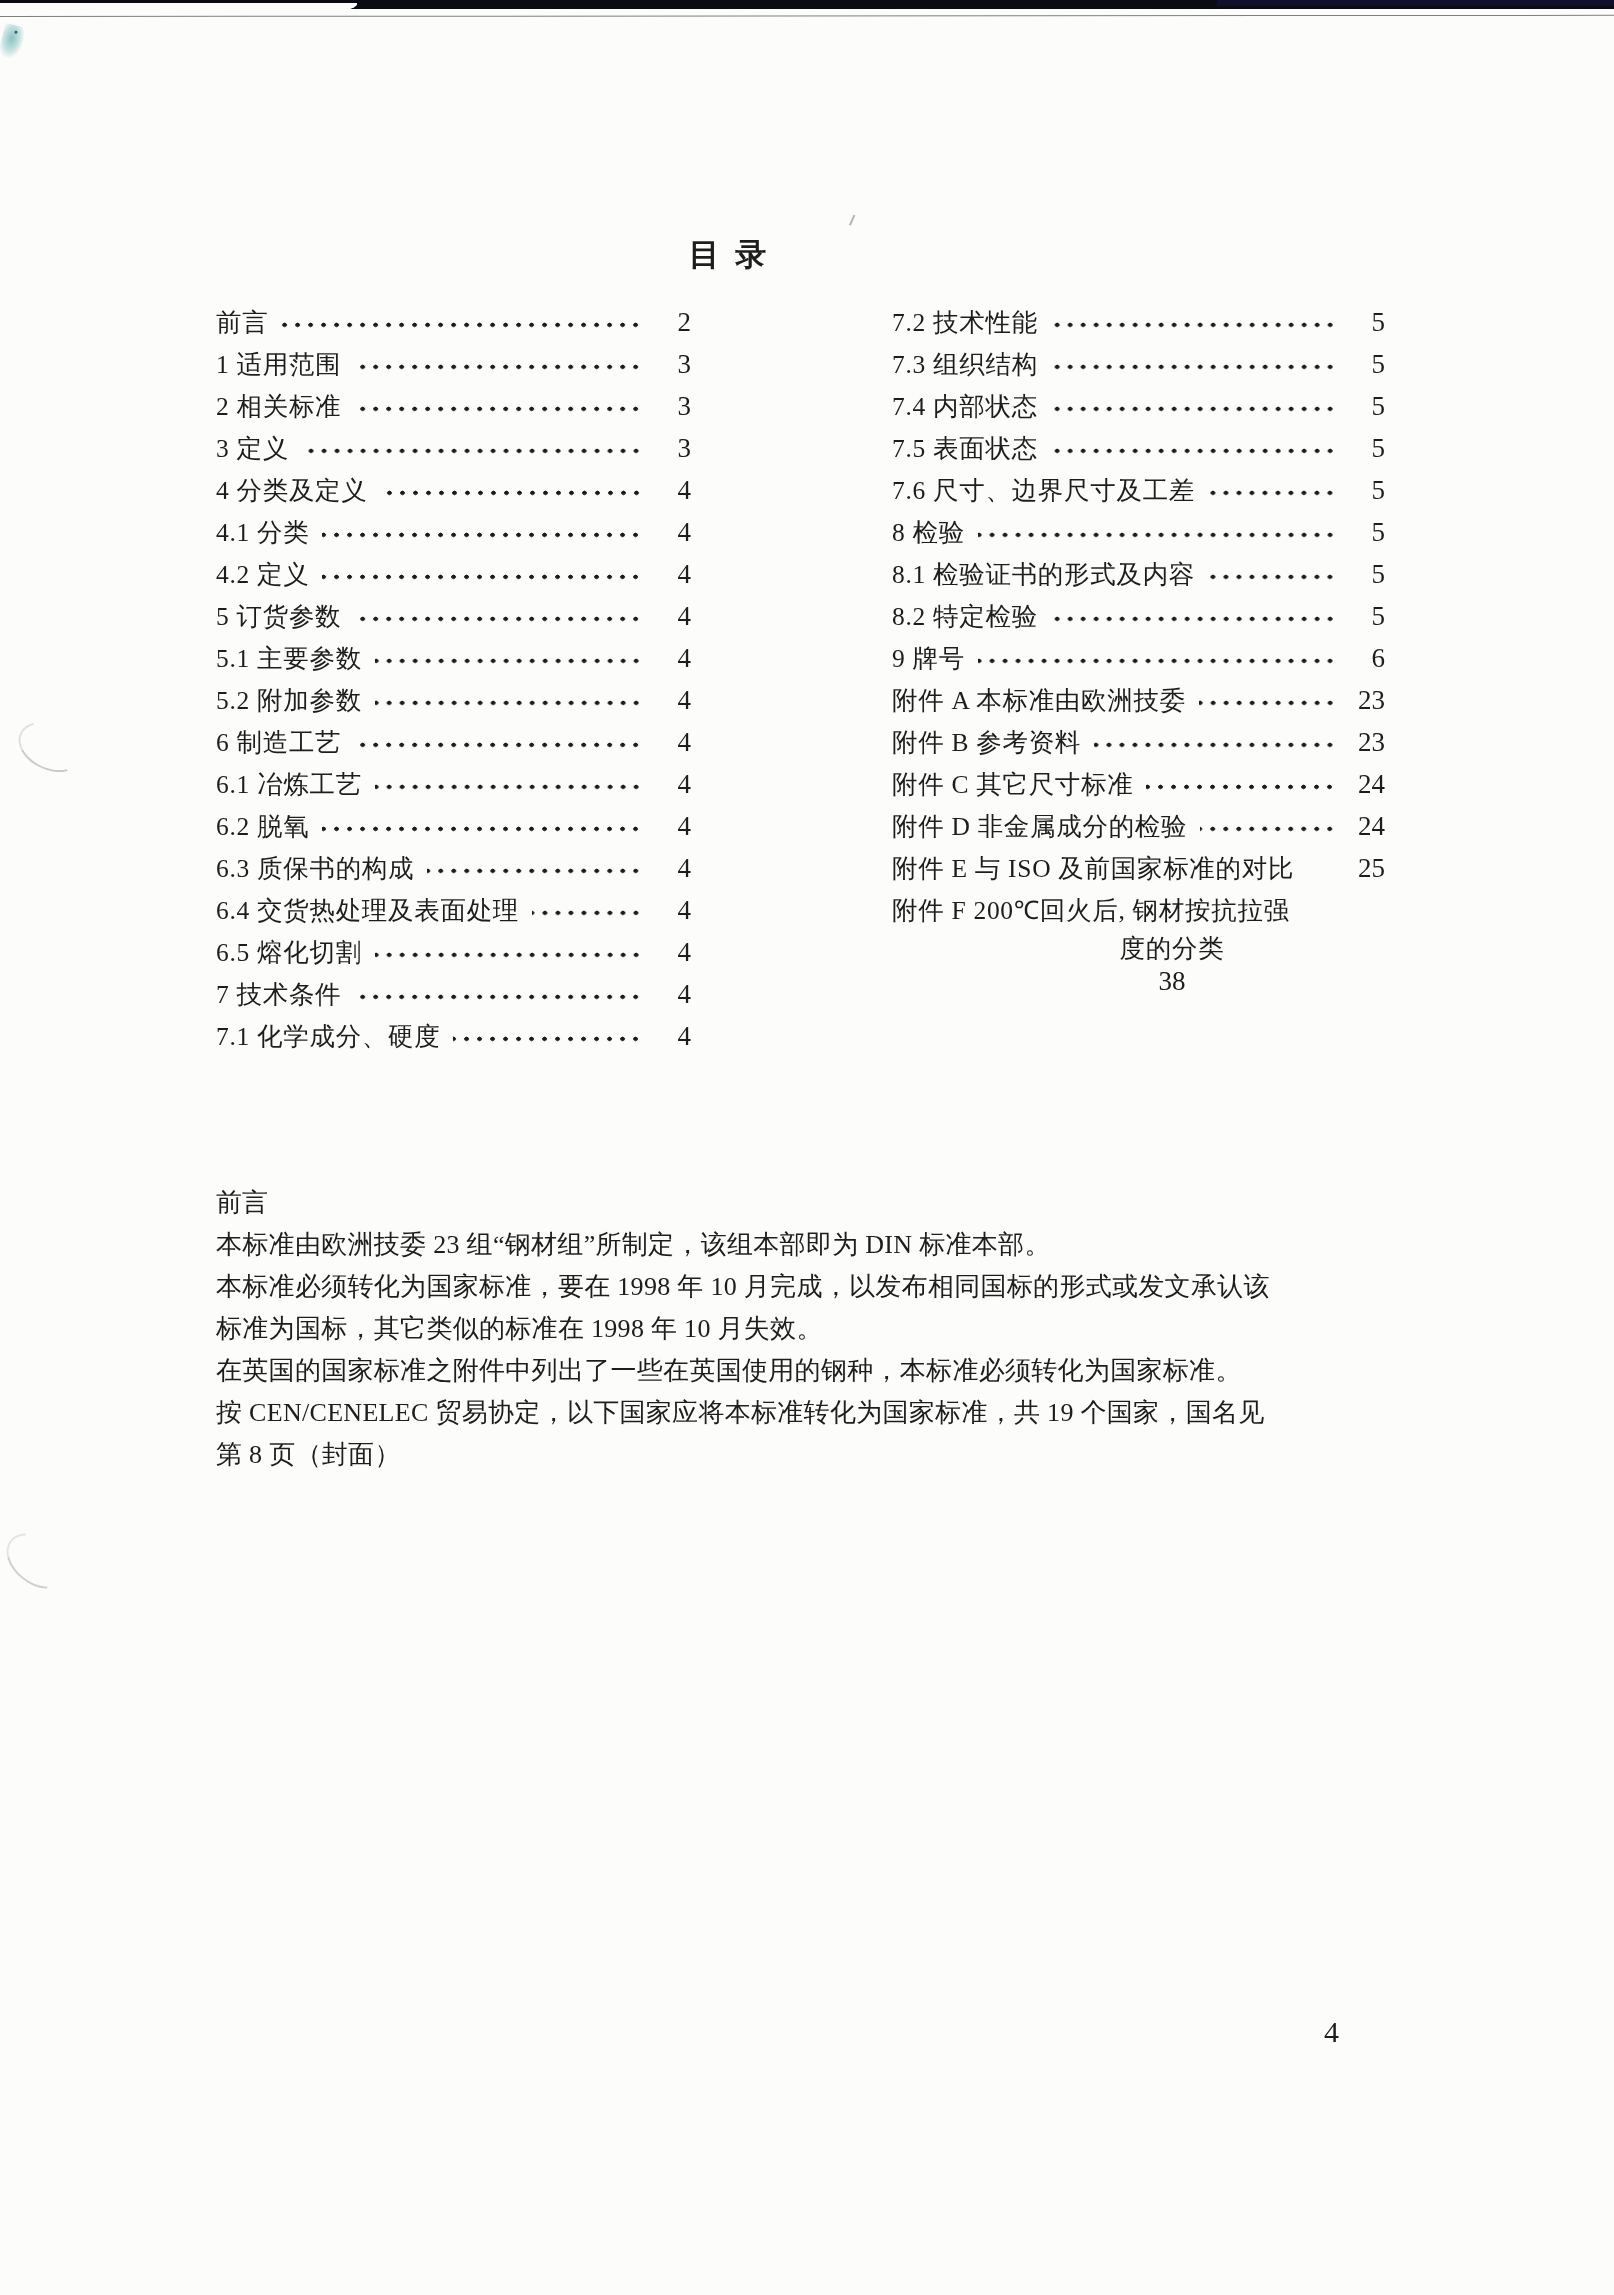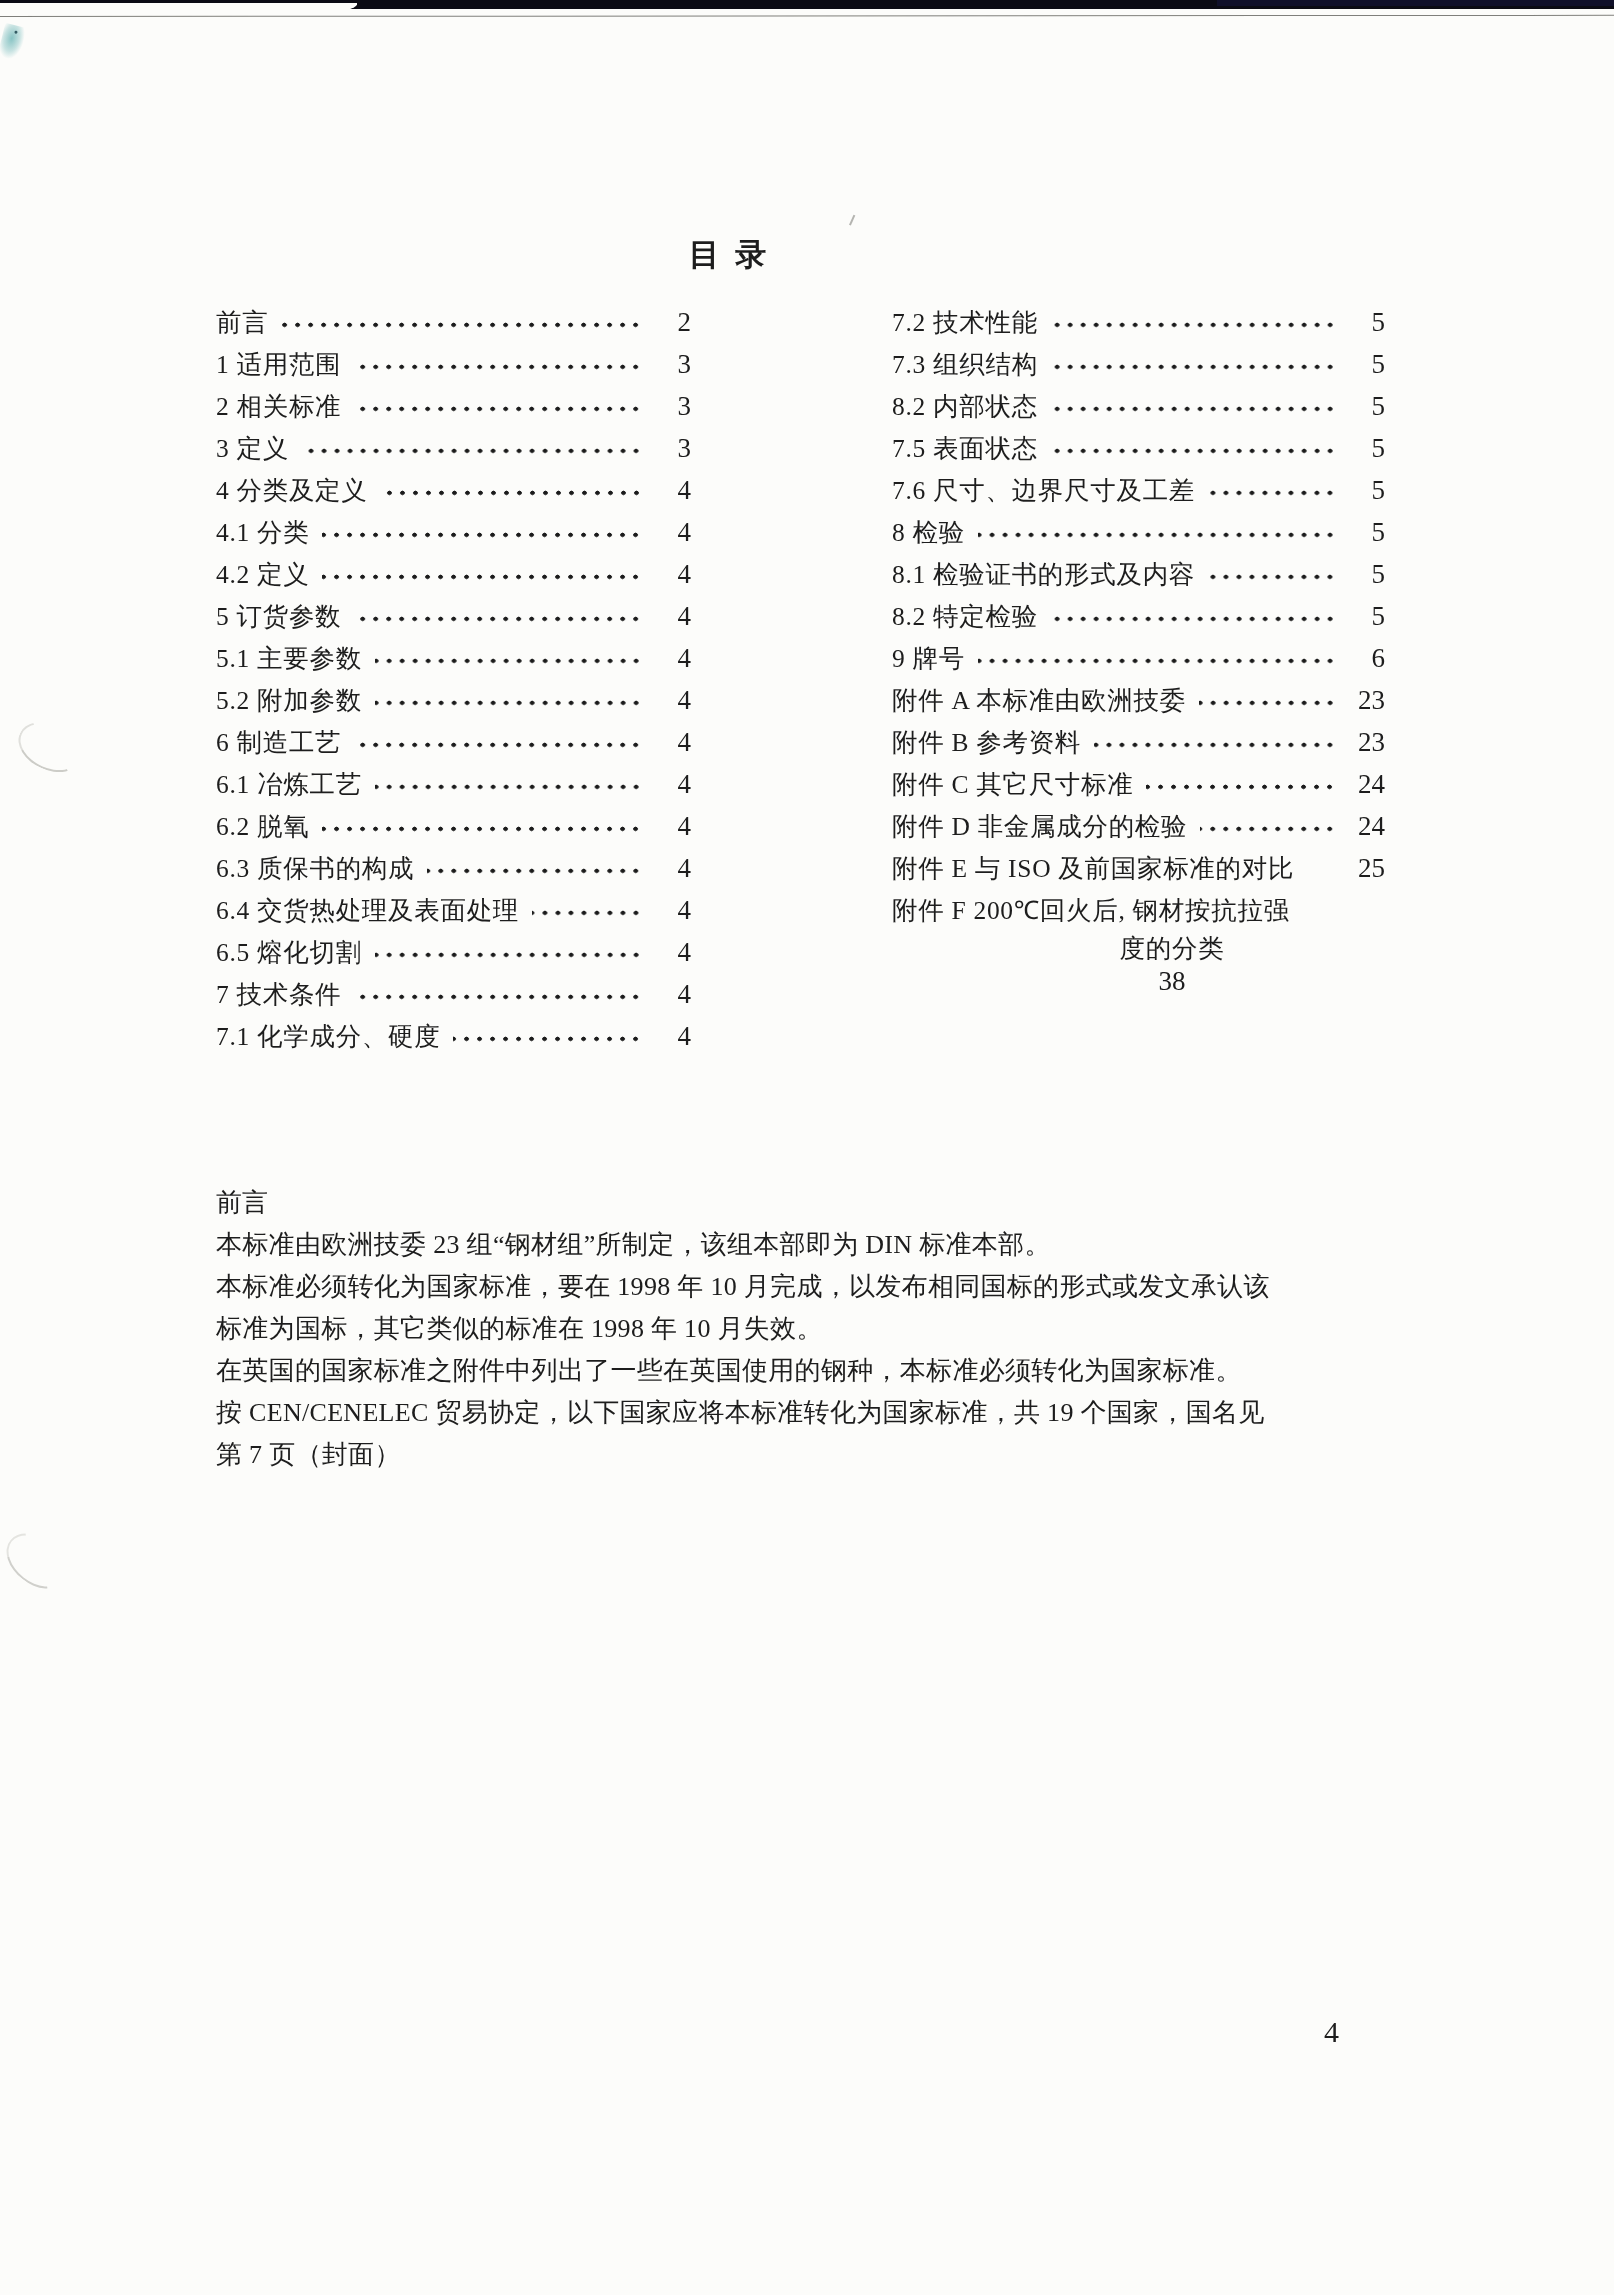--- a/index.html
+++ b/index.html
@@ -175,21 +175,21 @@
         <span class="toc-label">7.2 技术性能</span>
         <span class="toc-leader"></span>
         <span class="toc-page">5</span>
       </div>
       <div class="toc-row">
         <span class="toc-label">7.3 组织结构</span>
         <span class="toc-leader"></span>
         <span class="toc-page">5</span>
       </div>
       <div class="toc-row">
-        <span class="toc-label">8.2 内部状态</span>
+        <span class="toc-label">7.4 内部状态</span>
         <span class="toc-leader"></span>
         <span class="toc-page">5</span>
       </div>
       <div class="toc-row">
         <span class="toc-label">7.5 表面状态</span>
         <span class="toc-leader"></span>
         <span class="toc-page">5</span>
       </div>
       <div class="toc-row">
         <span class="toc-label">7.6 尺寸、边界尺寸及工差</span>
@@ -253,20 +253,20 @@
     </div>
 
   <div class="foreword">
     <div class="fw-heading">前言</div>
     <div id="fw-lines">
         <div class="fw-line">本标准由欧洲技委 23 组“钢材组”所制定，该组本部即为 DIN 标准本部。</div>
         <div class="fw-line">本标准必须转化为国家标准，要在 1998 年 10 月完成，以发布相同国标的形式或发文承认该</div>
         <div class="fw-line">标准为国标，其它类似的标准在 1998 年 10 月失效。</div>
         <div class="fw-line">在英国的国家标准之附件中列出了一些在英国使用的钢种，本标准必须转化为国家标准。</div>
         <div class="fw-line">按 CEN/CENELEC 贸易协定，以下国家应将本标准转化为国家标准，共 19 个国家，国名见</div>
-        <div class="fw-line">第 7 页（封面）</div>
+        <div class="fw-line">第 8 页（封面）</div>
       </div>
   </div>
 
   <div class="page-number">4</div>
 
 </div>
 
 
 </body></html>

